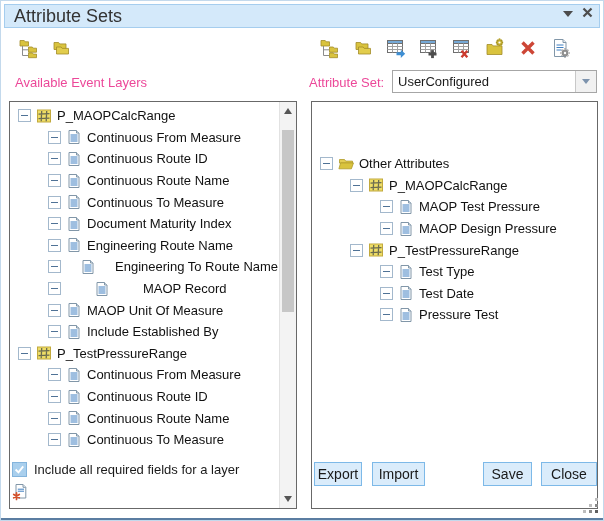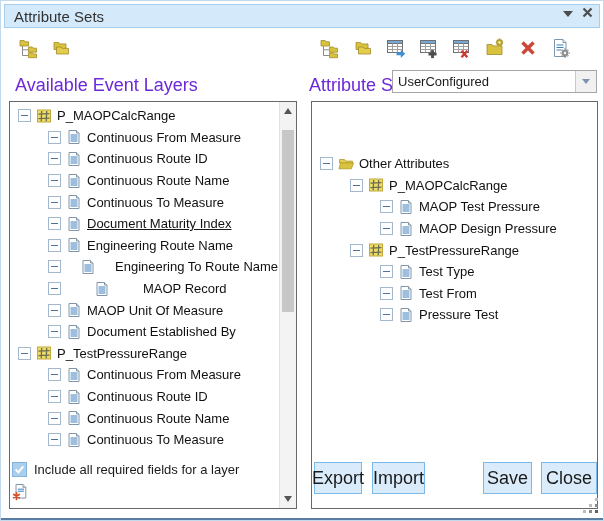--- a/index.html
+++ b/index.html
@@ -8,31 +8,31 @@
     border:1px solid #c3d9ec;box-sizing:border-box;
     font-family:"Liberation Sans", sans-serif;color:#1a1a1a;overflow:hidden;
   }
   .bottom-strip{position:absolute;left:0;right:0;bottom:0;height:2px;background:#5b7da1;}
   
   .titlebar{
     position:absolute;left:3px;top:3px;right:3px;height:24px;
     background:#d4e9fa;border:1px solid #a5cdee;box-sizing:border-box;
     display:flex;align-items:center;padding-left:9px;
   }
-  .titlebar .title{font-size:15px;color:#333;}
+  .titlebar .title{font-size:18px;color:#333;}
   .tb-caret{position:absolute;right:30px;top:10px;width:0;height:0;
     border-left:5px solid transparent;border-right:5px solid transparent;border-top:6px solid #4c4c4c;cursor:pointer;}
   .tb-close{position:absolute;right:8px;top:4px;width:15px;height:15px;cursor:pointer;}
   
   .tbtn{display:inline-flex;width:22px;height:22px;align-items:center;justify-content:center;cursor:pointer;}
   .tbtn svg{width:22px;height:22px;}
   #toolbar-left{position:absolute;left:17px;top:36px;display:flex;gap:10px;}
   #toolbar-right{position:absolute;left:318px;top:36px;display:flex;gap:11px;}
   
-  .lbl{position:absolute;font-size:18px;color:#6d28d9;white-space:nowrap;}
+  .lbl{position:absolute;font-size:13px;color:#ec4899;white-space:nowrap;}
   .lbl-available{left:14px;top:74px;}
   .lbl-attrset{left:308px;top:74px;}
   
   .dropdown{position:absolute;left:391px;top:69px;width:205px;height:23px;border:1px solid #a6a6a6;
     background:#fff;box-sizing:border-box;display:flex;align-items:center;cursor:pointer;}
   .ddval{flex:1;font-size:13px;padding-left:5px;overflow:hidden;white-space:nowrap;}
   .ddbtn{width:21px;height:100%;background:#f1f1f1;border-left:1px solid #c8c8c8;
     display:flex;align-items:center;justify-content:center;box-sizing:border-box;cursor:pointer;}
   .dd-caret{width:0;height:0;border-left:4px solid transparent;border-right:4px solid transparent;border-top:5px solid #7d93ad;}
   
@@ -56,22 +56,22 @@
   .sarrow.down{bottom:1px;}
   .tri-up{width:0;height:0;border-left:4px solid transparent;border-right:4px solid transparent;border-bottom:6px solid #555;}
   .tri-down{width:0;height:0;border-left:4px solid transparent;border-right:4px solid transparent;border-top:6px solid #555;}
   .sthumb{position:absolute;left:2px;width:12px;top:28px;height:182px;background:#c7c7c7;cursor:pointer;}
   
   .checkbox{position:absolute;left:11px;top:461px;width:15px;height:15px;background:#a9cfed;
     border:1px solid #84b4dc;box-sizing:border-box;display:flex;align-items:center;justify-content:center;cursor:pointer;}
   .cb-label{position:absolute;left:33px;top:461px;font-size:13px;}
   .req-icon{position:absolute;left:10px;top:482px;width:18px;height:18px;}
   .req-label{position:absolute;left:32px;top:486px;font-size:13px;}
-  .btn{position:absolute;top:461px;height:32px;background:#daecfb;border:1px solid #7db9e8;
-    box-sizing:border-box;font-size:18px;font-family:"Liberation Sans",sans-serif;color:#1a1a1a;
+  .btn{position:absolute;top:461px;height:24px;background:#daecfb;border:1px solid #7db9e8;
+    box-sizing:border-box;font-size:14px;font-family:"Liberation Sans",sans-serif;color:#1a1a1a;
     display:flex;align-items:center;justify-content:center;cursor:pointer;}
   .btn-export{left:313px;width:48px;}
   .btn-import{left:371px;width:53px;}
   .btn-save{left:482px;width:49px;}
   .btn-close{left:540px;width:56px;}
   
   .grip{position:absolute;right:5px;bottom:6px;width:16px;height:16px;cursor:nwse-resize;}
   .grip i{position:absolute;width:3px;height:3px;}
 </style>
 </head>
@@ -273,21 +273,21 @@
             <svg viewBox="0 0 16 16">
               <path d="M3 1.5H10.5L13 4V14.5H3z" fill="#fff" stroke="#8196a8"></path>
               <path d="M10.5 1.5V4H13" fill="#dfe7ee" stroke="#8196a8"></path>
               <g stroke="#3e7fc1">
                 <path d="M4.5 6h7M4.5 8h7M4.5 10h7M4.5 12h7"></path>
               </g>
             </svg>
           </span>
           <span class="tlabel">Continuous To Measure</span>
         </div>
-        <div class="trow" style="padding-left: 38px; text-decoration: underline;">
+        <div class="trow" style="padding-left: 38px;">
           <span class="ebox">
             <span class="minus"></span>
           </span>
           <span class="ticon">
             <svg viewBox="0 0 16 16">
               <path d="M3 1.5H10.5L13 4V14.5H3z" fill="#fff" stroke="#8196a8"></path>
               <path d="M10.5 1.5V4H13" fill="#dfe7ee" stroke="#8196a8"></path>
               <g stroke="#3e7fc1">
                 <path d="M4.5 6h7M4.5 8h7M4.5 10h7M4.5 12h7"></path>
               </g>
@@ -361,21 +361,21 @@
           </span>
           <span class="ticon">
             <svg viewBox="0 0 16 16">
               <path d="M3 1.5H10.5L13 4V14.5H3z" fill="#fff" stroke="#8196a8"></path>
               <path d="M10.5 1.5V4H13" fill="#dfe7ee" stroke="#8196a8"></path>
               <g stroke="#3e7fc1">
                 <path d="M4.5 6h7M4.5 8h7M4.5 10h7M4.5 12h7"></path>
               </g>
             </svg>
           </span>
-          <span class="tlabel">Document Established By</span>
+          <span class="tlabel">Include Established By</span>
         </div>
         <div class="trow" style="padding-left: 8px;">
           <span class="ebox">
             <span class="minus"></span>
           </span>
           <span class="ticon">
             <svg viewBox="0 0 16 16">
               <rect x="1.5" y="2" width="13" height="12" fill="#eedd66" stroke="#c2a93c"></rect>
               <g stroke="#6b6b50" stroke-width="1.3">
                 <path d="M5.7 3L5.2 13.2M10.7 3L10.2 13.2M2.5 6.2L13.5 5.7M2.5 10.7L13.5 10.2"></path>
@@ -549,21 +549,21 @@
           </span>
           <span class="ticon">
             <svg viewBox="0 0 16 16">
               <path d="M3 1.5H10.5L13 4V14.5H3z" fill="#fff" stroke="#8196a8"></path>
               <path d="M10.5 1.5V4H13" fill="#dfe7ee" stroke="#8196a8"></path>
               <g stroke="#3e7fc1">
                 <path d="M4.5 6h7M4.5 8h7M4.5 10h7M4.5 12h7"></path>
               </g>
             </svg>
           </span>
-          <span class="tlabel">Test From</span>
+          <span class="tlabel">Test Date</span>
         </div>
         <div class="trow" style="padding-left: 68px;">
           <span class="ebox">
             <span class="minus"></span>
           </span>
           <span class="ticon">
             <svg viewBox="0 0 16 16">
               <path d="M3 1.5H10.5L13 4V14.5H3z" fill="#fff" stroke="#8196a8"></path>
               <path d="M10.5 1.5V4H13" fill="#dfe7ee" stroke="#8196a8"></path>
               <g stroke="#3e7fc1">

